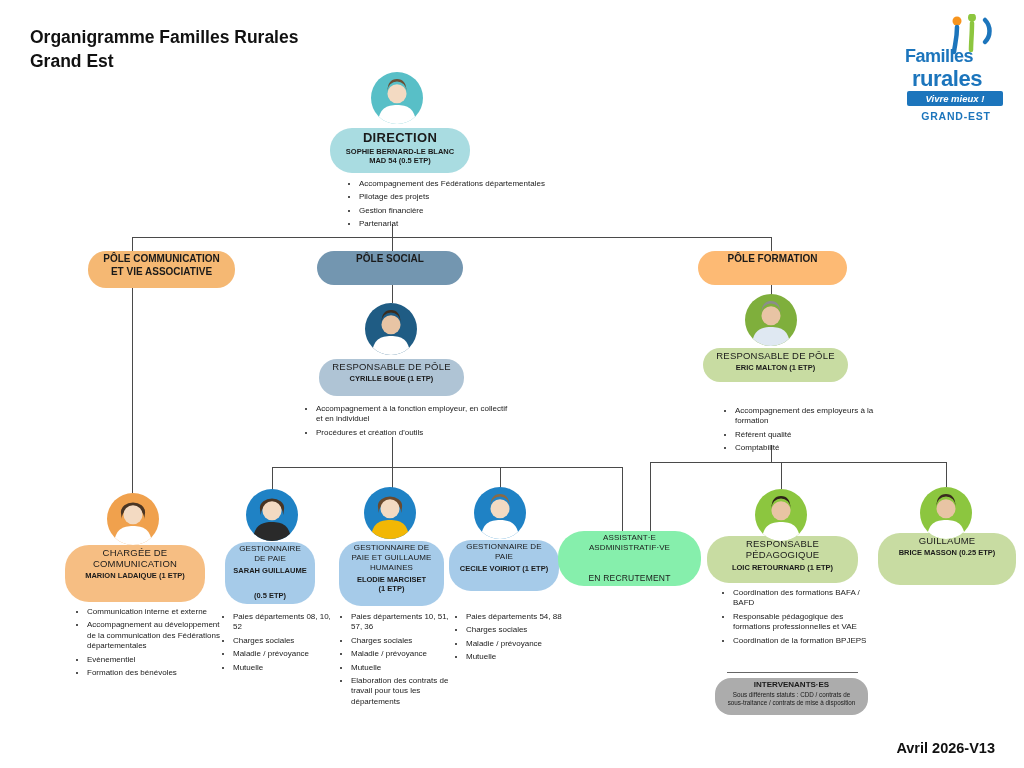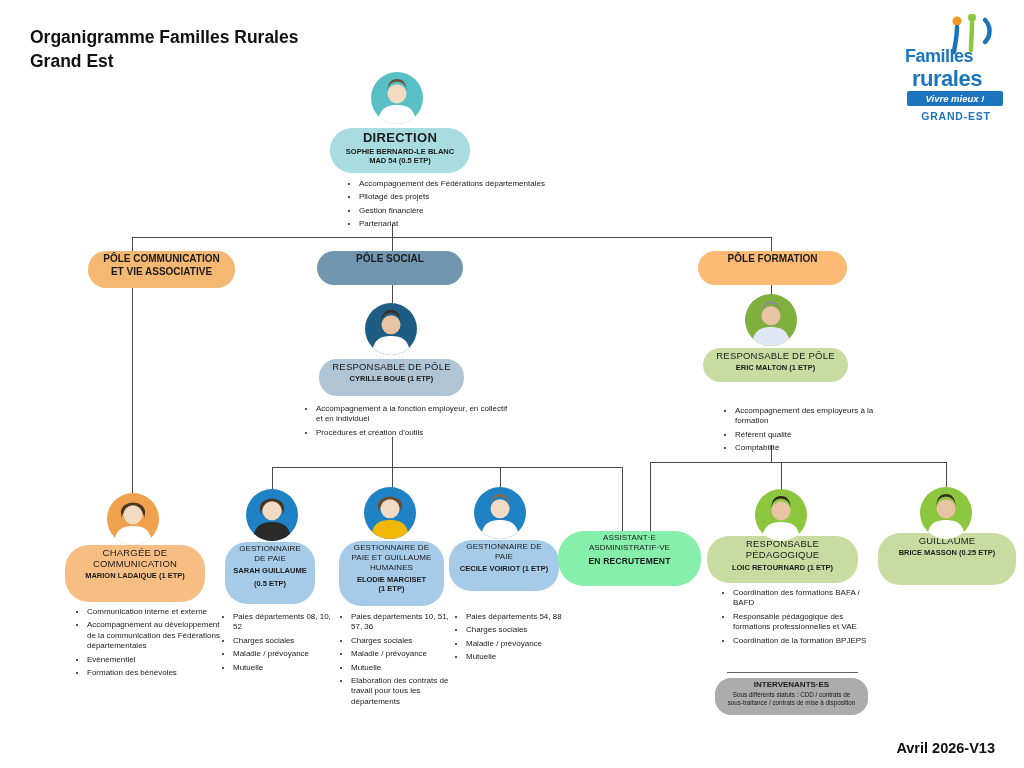--- a/index.html
+++ b/index.html
@@ -29,21 +29,21 @@
   .ph-teal{background:#58BFC7}.ph-darkblue{background:#1F5C84}.ph-blue{background:#1F82C5}
   .ph-green{background:#7FAF3C}.ph-lime{background:#8CC63F}.ph-orange{background:#F0A14D}
   .main-title{position:absolute;left:30px;top:26px;width:320px;font-size:17.5px;font-weight:bold;line-height:1.35;color:#111;z-index:2}
   .footer{position:absolute;right:29px;bottom:12px;font-size:14.5px;font-weight:bold;color:#111;z-index:2}
   .logo{position:absolute;left:905px;top:28px;width:102px;height:100px;z-index:2}
   .logo-w1{position:absolute;left:0;top:18px;font-size:18px;font-weight:bold;color:#1C75BC;letter-spacing:-.5px}
   .logo-w2{position:absolute;left:7px;top:38px;font-size:22px;font-weight:bold;color:#1C75BC;letter-spacing:-.5px}
   .logo-banner{position:absolute;left:2px;top:63px;width:96px;height:15px;background:#1C75BC;border-radius:2px;color:#fff;font-size:9.5px;font-style:italic;font-weight:bold;display:flex;align-items:center;justify-content:center}
   .logo-region{position:absolute;left:0;top:82px;width:102px;text-align:center;font-size:10.5px;font-weight:bold;color:#1C75BC;letter-spacing:.8px}
   .logo-figs{position:absolute;left:42px;top:-14px;width:58px;height:42px}
-  .status{font-size:8.5px;font-weight:bold;margin-top:3px;letter-spacing:.2px}
+  .status{font-size:8.5px;font-weight:normal;margin-top:20px;letter-spacing:.2px}
   .iv-title{font-size:8px;font-weight:bold}
   .iv-desc{font-size:6.3px;line-height:1.3;margin-top:2px}
 </style>
 </head>
 <body>
 
 <div class="canvas">
 
   <div class="main-title">Organigramme Familles Rurales Grand Est</div>
 
@@ -165,21 +165,21 @@
   <div class="photo ph-blue" style="left:246px;top:489px;width:52px;height:52px">
     <svg viewBox="0 0 60 60">
         <path d="M17 30 a13 13 0 0 1 26 0 l1 -8 a14 11 0 0 0 -28 0 z" fill="#4a3523"></path>
         <circle cx="30" cy="25" r="11" fill="#F3DAC2"></circle>
         <path d="M8 62 C8 42 18 38 30 38 C42 38 52 42 52 62 Z" fill="#2a2a2a"></path>
       </svg>
   </div>
   <div class="box bx-blue" style="left:225px;top:542px;width:90px;height:62px">
     <div class="role-sm">GESTIONNAIRE DE PAIE</div>
     <div class="name">SARAH GUILLAUME</div>
-    <div class="name" style="margin-top:4px">(0.5 ETP)</div>
+    <div class="name" style="margin-top:16px">(0.5 ETP)</div>
   </div>
   <ul class="bullets" style="left:220px;top:612px;width:112px">
       <li>Paies départements 08, 10, 52</li>
       <li>Charges sociales</li>
       <li>Maladie / prévoyance</li>
       <li>Mutuelle</li>
     </ul>
 
   <div class="photo ph-blue" style="left:364px;top:487px;width:52px;height:52px">
     <svg viewBox="0 0 60 60">

